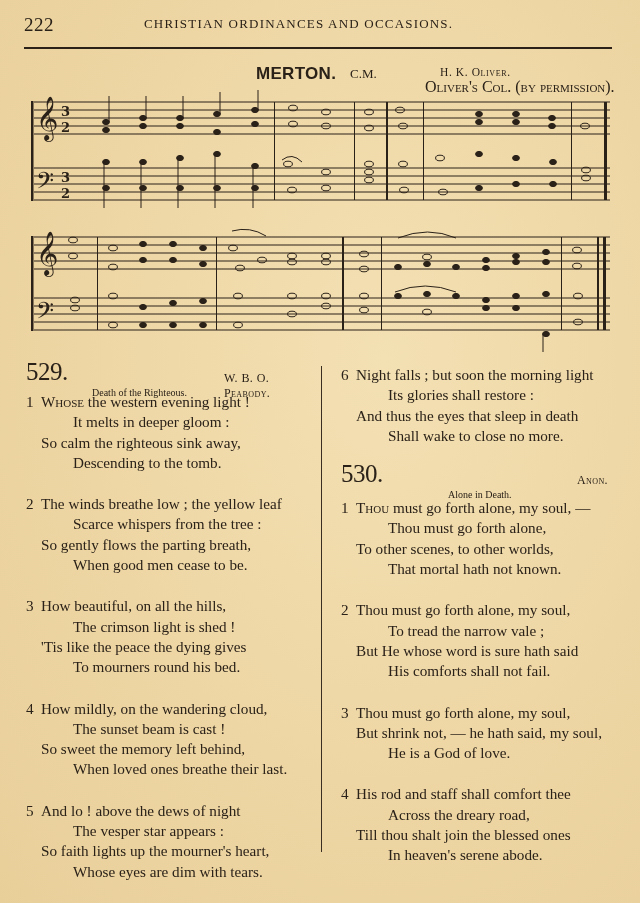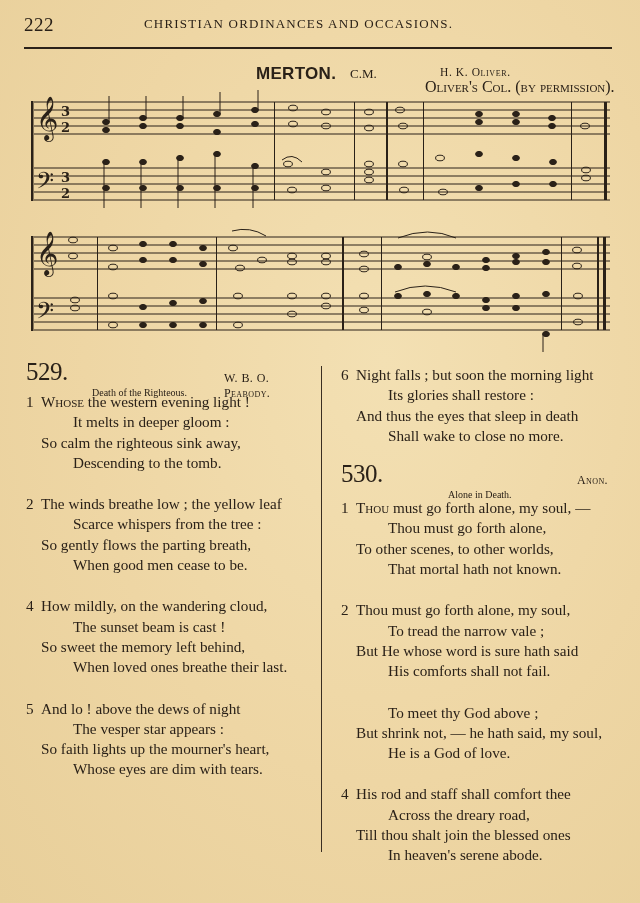--- a/index.html
+++ b/index.html
@@ -293,20 +293,26 @@
       <div class="line indent">Descending to the tomb.</div>
     </div>
 
     <div class="stanza">
       <div class="line"><span class="stanza-num">2</span><span>The winds breathe low ;  the yellow leaf</span></div>
       <div class="line indent">Scarce whispers from the tree :</div>
       <div class="line mid">So gently flows the parting breath,</div>
       <div class="line indent">When good men cease to be.</div>
     </div>
 
+    <div class="stanza">
+      <div class="line"><span class="stanza-num">3</span><span>How beautiful, on all the hills,</span></div>
+      <div class="line indent">The crimson light is shed !</div>
+      <div class="line mid">'Tis like the peace the dying gives</div>
+      <div class="line indent">To mourners round his bed.</div>
+    </div>
 
     <div class="stanza">
       <div class="line"><span class="stanza-num">4</span><span>How mildly, on the wandering cloud,</span></div>
       <div class="line indent">The sunset beam is cast !</div>
       <div class="line mid">So sweet the memory left behind,</div>
       <div class="line indent">When loved ones breathe their last.</div>
     </div>
 
     <div class="stanza">
       <div class="line"><span class="stanza-num">5</span><span>And lo !  above the dews of night</span></div>
@@ -338,21 +344,21 @@
     </div>
 
     <div class="stanza">
       <div class="line"><span class="stanza-num">2</span><span>Thou must go forth alone, my soul,</span></div>
       <div class="line indent">To tread the narrow vale ;</div>
       <div class="line mid">But He whose word is sure hath said</div>
       <div class="line indent">His comforts shall not fail.</div>
     </div>
 
     <div class="stanza">
-      <div class="line indent">To meet thy God above ;</div>
+      <div class="line"><span class="stanza-num">3</span><span>Thou must go forth alone, my soul,</span></div>
       <div class="line mid">But shrink not, — he hath said, my soul,</div>
       <div class="line indent">He is a God of love.</div>
     </div>
 
     <div class="stanza">
       <div class="line"><span class="stanza-num">4</span><span>His rod and staff shall comfort thee</span></div>
       <div class="line indent">Across the dreary road,</div>
       <div class="line mid">Till thou shalt join the blessed ones</div>
       <div class="line indent">In heaven's serene abode.</div>
     </div>

